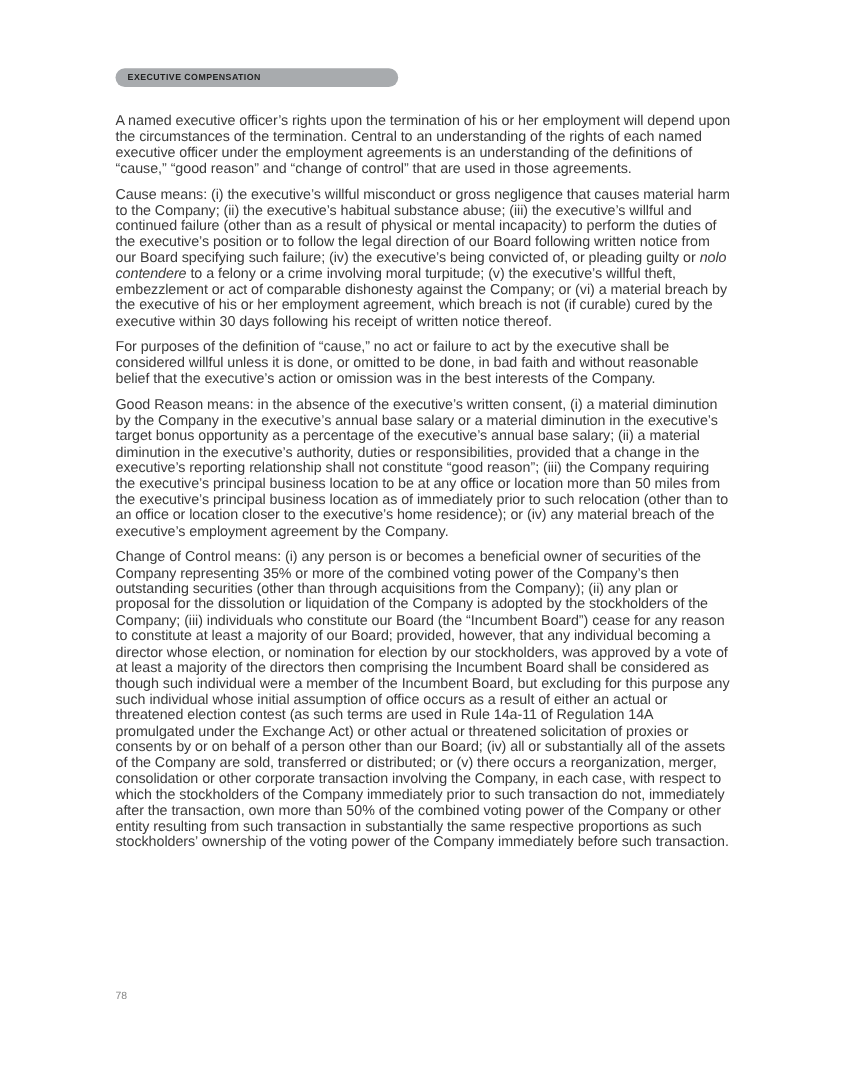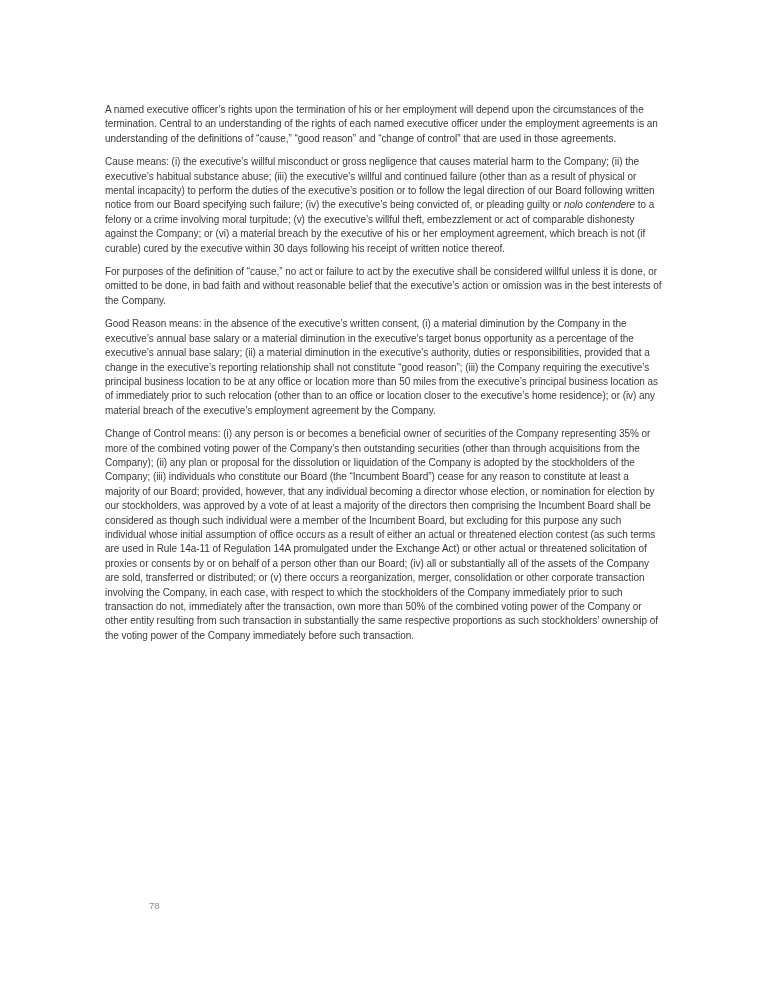--- a/index.html
+++ b/index.html
@@ -33,43 +33,45 @@
     letter-spacing: 0.4px;
     color: var(--banner-text, #1f1f1f);
     white-space: nowrap;
   }
   .content {
     position: absolute;
     left: 105px;
     top: 103px;
     width: 560px;
     color: var(--body-text, #3a3a3a);
-    font-size: 10px;
+    font-size: 13px;
     line-height: 14.4px;
     letter-spacing: -0.05px;
   }
   .content p.para {
     margin: 0 0 9px 0;
   }
   .u { text-underline-offset: 1.5px; }
   .i { font-style: italic; }
   .page-number {
     position: absolute;
     left: 105px;
     top: 900px;
     font-size: 9.5px;
     color: var(--page-number-text, #8a8a8a);
-    margin-left: 44px;
   }
 </style>
 </head>
 <body>
 
 <div class="page">
 
+  <div class="section-banner">
+    <span class="section-banner-label">EXECUTIVE COMPENSATION</span>
+  </div>
 
   <div class="content">
       <p class="para"><span>A named executive officer’s rights upon the termination of his or her employment will depend upon the circumstances of the termination. Central to an understanding of the rights of each named executive officer under the employment agreements is an understanding of the definitions of “cause,” “good reason” and “change of control” that are used in those agreements.</span></p>
       <p class="para"><span class="u">Cause</span><span> means: (i) the executive’s willful misconduct or gross negligence that causes material harm to the Company; (ii) the executive’s habitual substance abuse; (iii) the executive’s willful and continued failure (other than as a result of physical or mental incapacity) to perform the duties of the executive’s position or to follow the legal direction of our Board following written notice from our Board specifying such failure; (iv) the executive’s being convicted of, or pleading guilty or </span><span class="i">nolo contendere</span><span> to a felony or a crime involving moral turpitude; (v) the executive’s willful theft, embezzlement or act of comparable dishonesty against the Company; or (vi) a material breach by the executive of his or her employment agreement, which breach is not (if curable) cured by the executive within 30 days following his receipt of written notice thereof.</span></p>
       <p class="para"><span>For purposes of the definition of “cause,” no act or failure to act by the executive shall be considered willful unless it is done, or omitted to be done, in bad faith and without reasonable belief that the executive’s action or omission was in the best interests of the Company.</span></p>
       <p class="para"><span class="u">Good Reason</span><span> means: in the absence of the executive’s written consent, (i) a material diminution by the Company in the executive’s annual base salary or a material diminution in the executive’s target bonus opportunity as a percentage of the executive’s annual base salary; (ii) a material diminution in the executive’s authority, duties or responsibilities, provided that a change in the executive’s reporting relationship shall not constitute “good reason”; (iii) the Company requiring the executive’s principal business location to be at any office or location more than 50 miles from the executive’s principal business location as of immediately prior to such relocation (other than to an office or location closer to the executive’s home residence); or (iv) any material breach of the executive’s employment agreement by the Company.</span></p>
       <p class="para"><span class="u">Change of Control</span><span> means: (i) any person is or becomes a beneficial owner of securities of the Company representing 35% or more of the combined voting power of the Company’s then outstanding securities (other than through acquisitions from the Company); (ii) any plan or proposal for the dissolution or liquidation of the Company is adopted by the stockholders of the Company; (iii) individuals who constitute our Board (the “Incumbent Board”) cease for any reason to constitute at least a majority of our Board; provided, however, that any individual becoming a director whose election, or nomination for election by our stockholders, was approved by a vote of at least a majority of the directors then comprising the Incumbent Board shall be considered as though such individual were a member of the Incumbent Board, but excluding for this purpose any such individual whose initial assumption of office occurs as a result of either an actual or threatened election contest (as such terms are used in Rule 14a-11 of Regulation 14A promulgated under the Exchange Act) or other actual or threatened solicitation of proxies or consents by or on behalf of a person other than our Board; (iv) all or substantially all of the assets of the Company are sold, transferred or distributed; or (v) there occurs a reorganization, merger, consolidation or other corporate transaction involving the Company, in each case, with respect to which the stockholders of the Company immediately prior to such transaction do not, immediately after the transaction, own more than 50% of the combined voting power of the Company or other entity resulting from such transaction in substantially the same respective proportions as such stockholders’ ownership of the voting power of the Company immediately before such transaction.</span></p>
     </div>
 
   <div class="page-number">78</div>

